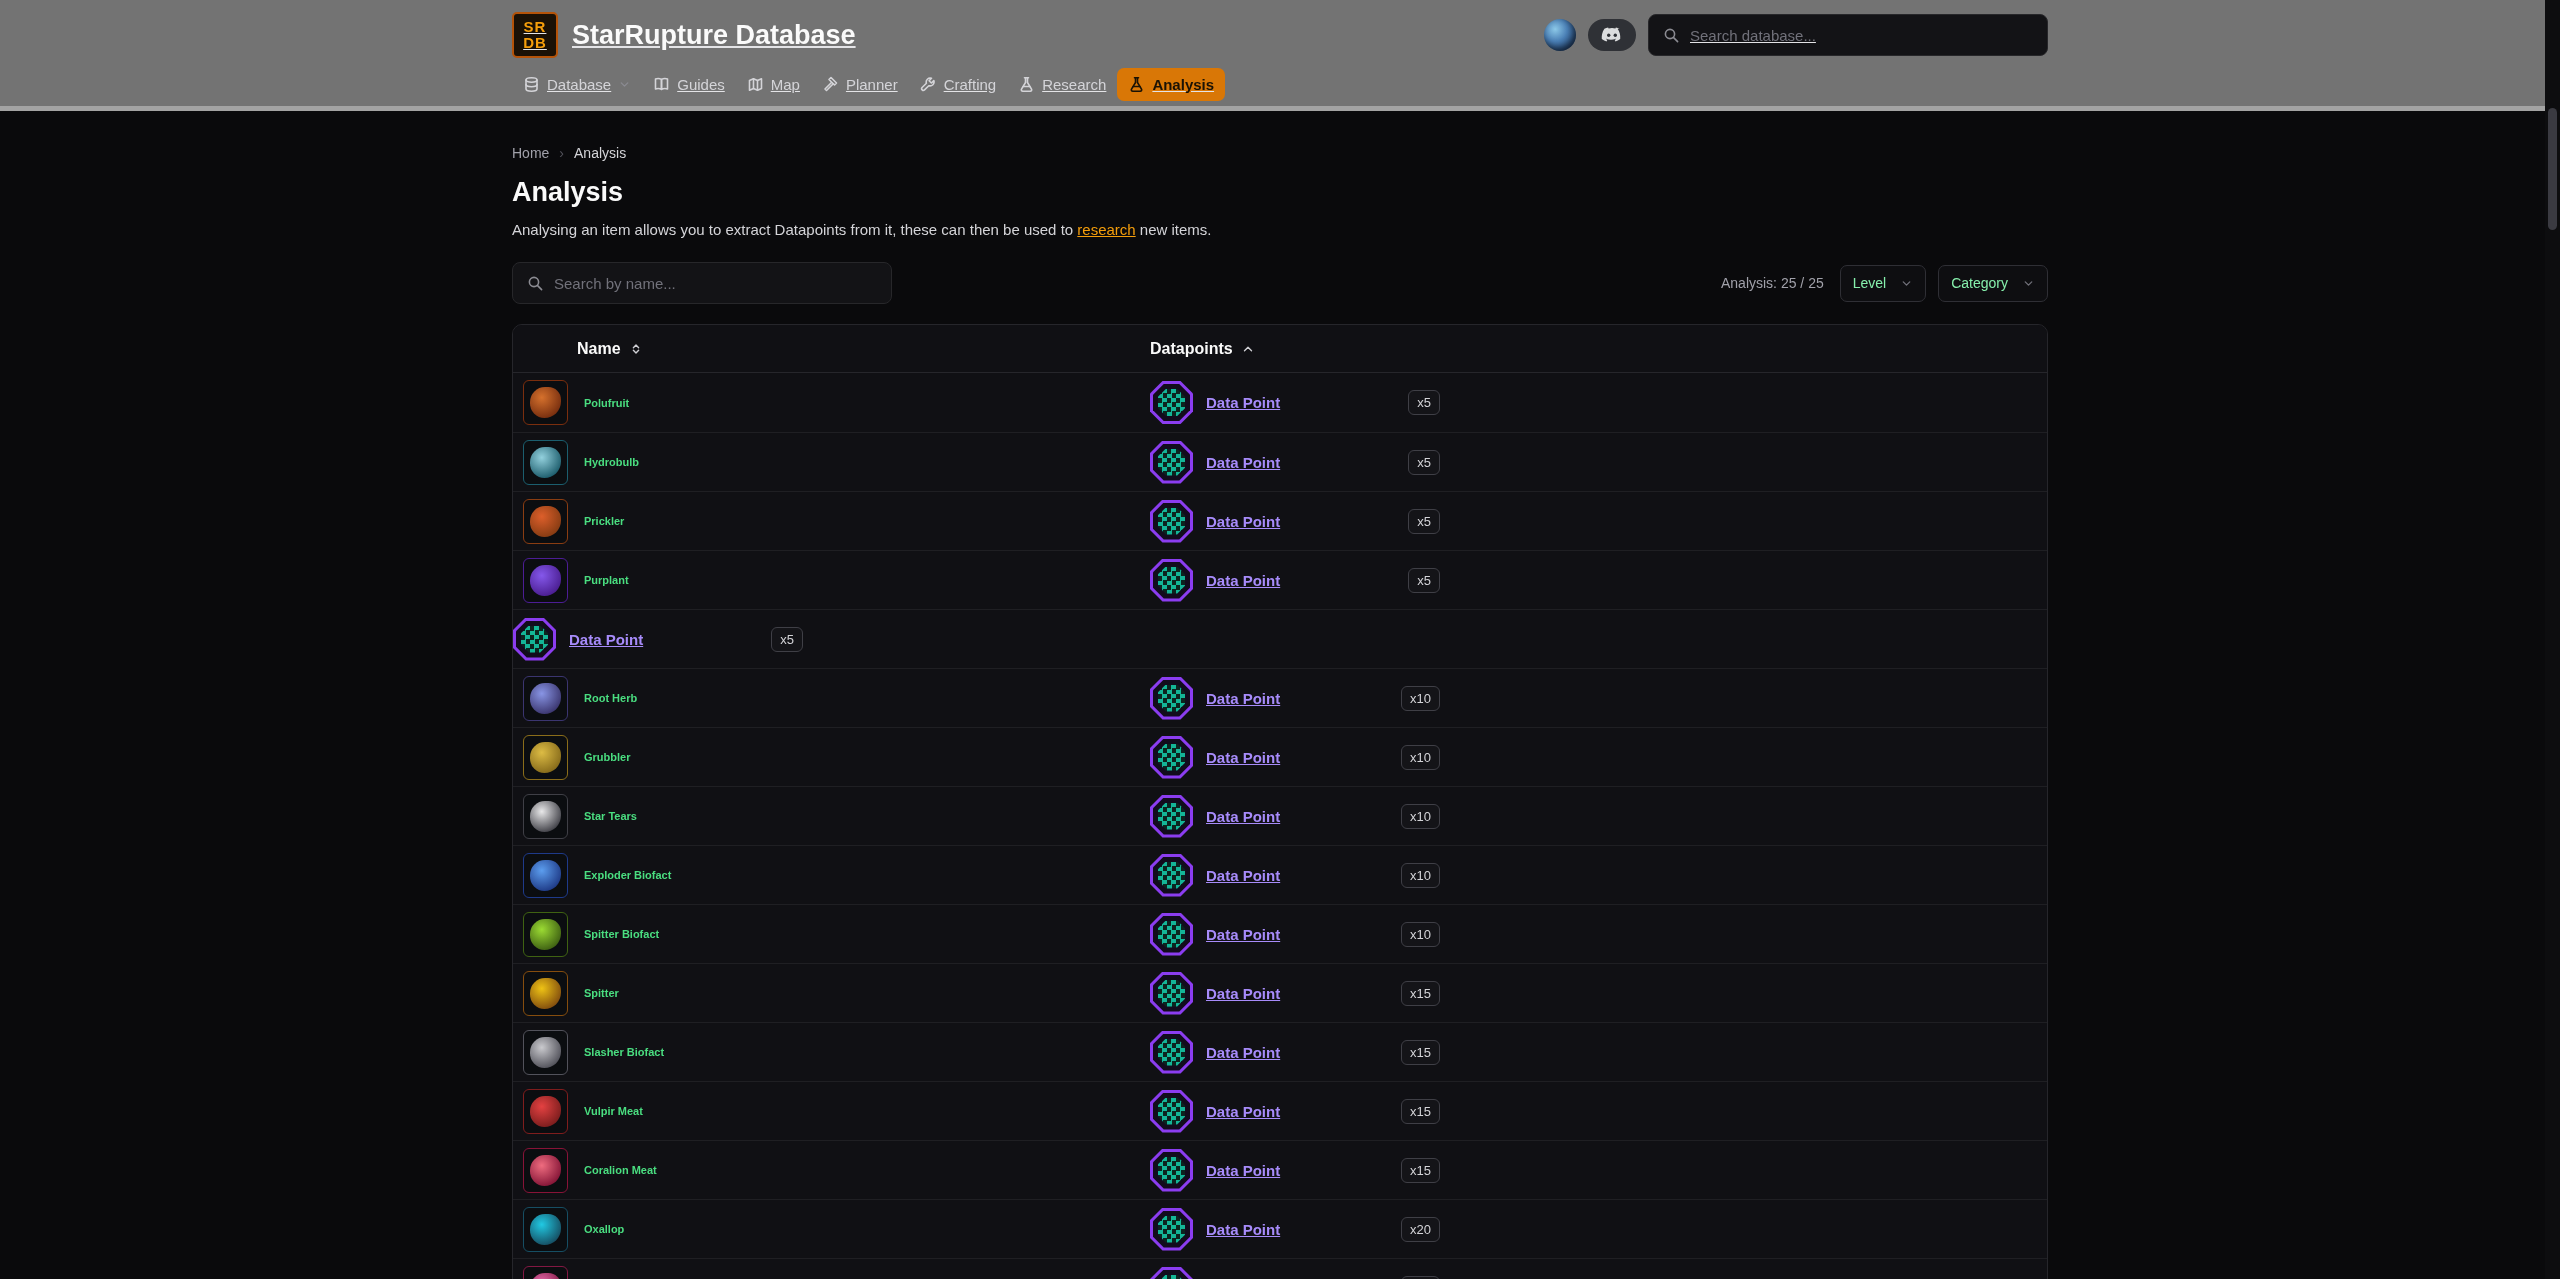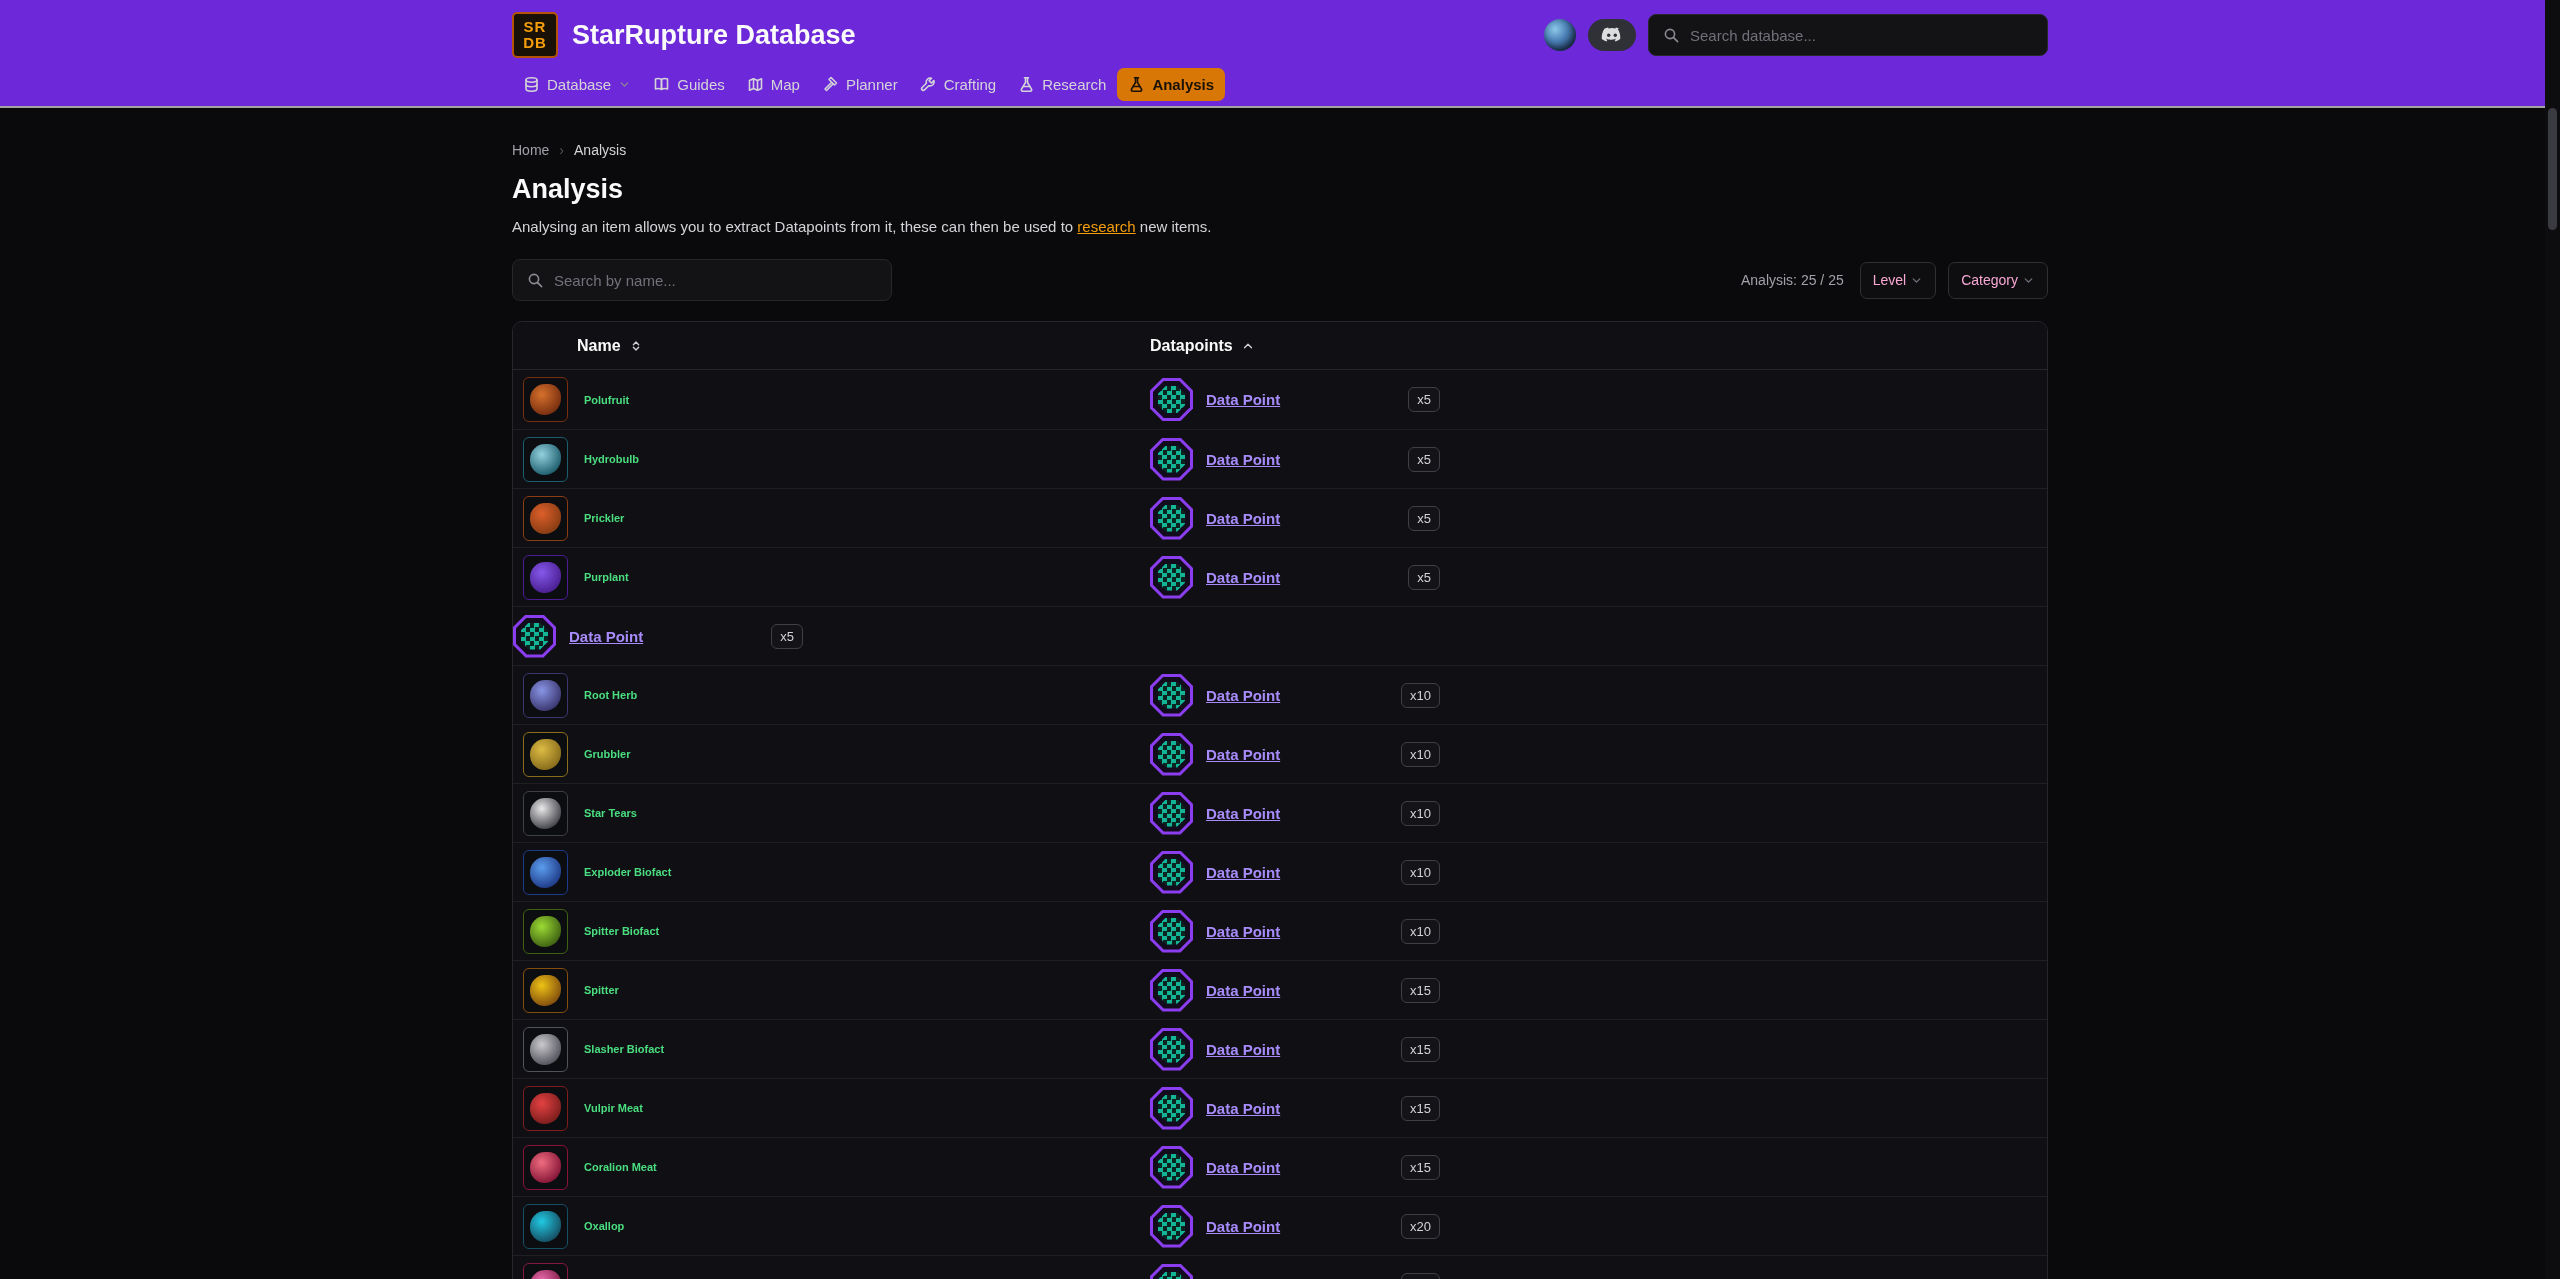--- a/index.html
+++ b/index.html
@@ -6,21 +6,21 @@
   html,body { width:2560px; height:1279px; overflow:hidden; }
   body {
     font-family:"Liberation Sans", sans-serif;
     background:#0a0a0c;
     color:#e4e4e7;
     position:relative;
   }
   .container { width:1536px; margin:0 auto; }
 
   
-  .site-header { background:#6d28d9; border-bottom:2px solid #a3a3a3; padding-top:8px; }
+  .site-header { background:#737373; border-bottom:5px solid #a3a3a3; padding-top:8px;text-decoration:underline; }
   .header-top { display:flex; align-items:center; height:54px; }
   .logo-link { display:flex; align-items:center; gap:14px; text-decoration:none; cursor:pointer; }
   .logo-box {
     width:46px; height:46px; border:2px solid #b45309; border-radius:5px;
     background:#1a1106; color:#f59e0b; font-weight:700; font-size:15px; line-height:1.05;
     display:flex; flex-direction:column; align-items:center; justify-content:center; letter-spacing:1px;
   }
   .site-title { font-size:27px; font-weight:700; color:#fafafa; }
   .header-right { margin-left:auto; display:flex; align-items:center; gap:12px; }
   .avatar {
@@ -60,23 +60,23 @@
   .page-title { margin-top:16px; font-size:27px; font-weight:700; color:#fafafa; }
   .page-desc { margin-top:13px; font-size:15px; color:#d4d4d8; }
   .page-desc a { color:#f59e0b; text-decoration:underline; cursor:pointer; }
 
   
   .filter-row { margin-top:24px; display:flex; align-items:center; }
   .filter-search { width:380px; }
   .filter-right { margin-left:auto; display:flex; align-items:center; gap:12px; }
   .count-label { font-size:14px; color:#a1a1aa; margin-right:4px; }
   .select-box {
-    height:37px; padding:0 12px; display:flex; align-items:center; gap:4px;
+    height:37px; padding:0 12px; display:flex; align-items:center; gap:14px;
     border:1px solid #2f2f35; border-radius:7px; background:#0e0e11;
-    font-size:14px; color:#f9a8d4; cursor:pointer;
+    font-size:14px; color:#86efac; cursor:pointer;
   }
 
   
   .data-table { margin-top:20px; border:1px solid #26262b; border-radius:10px 10px 0 0; background:#101014; overflow:hidden; }
   .thead { display:flex; align-items:center; height:48px; border-bottom:1px solid #26262b; background:#101014; }
   .th { display:flex; align-items:center; gap:8px; font-size:16px; font-weight:700; color:#fafafa; cursor:pointer; }
   .th-name { padding-left:64px; width:637px; }
   .th-dp { }
   .sort-ic { display:inline-flex; color:#cfcfd4; }
 

